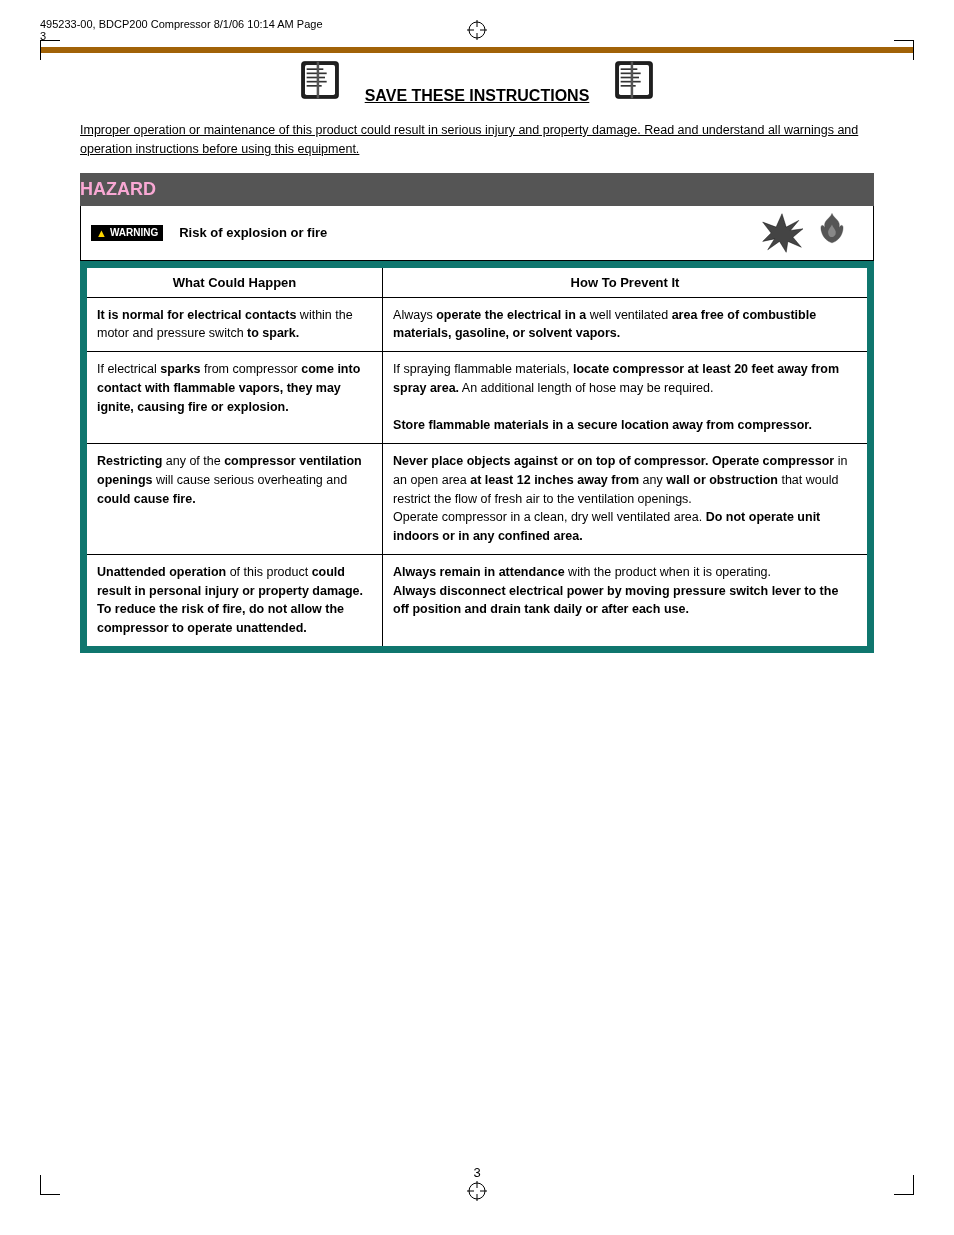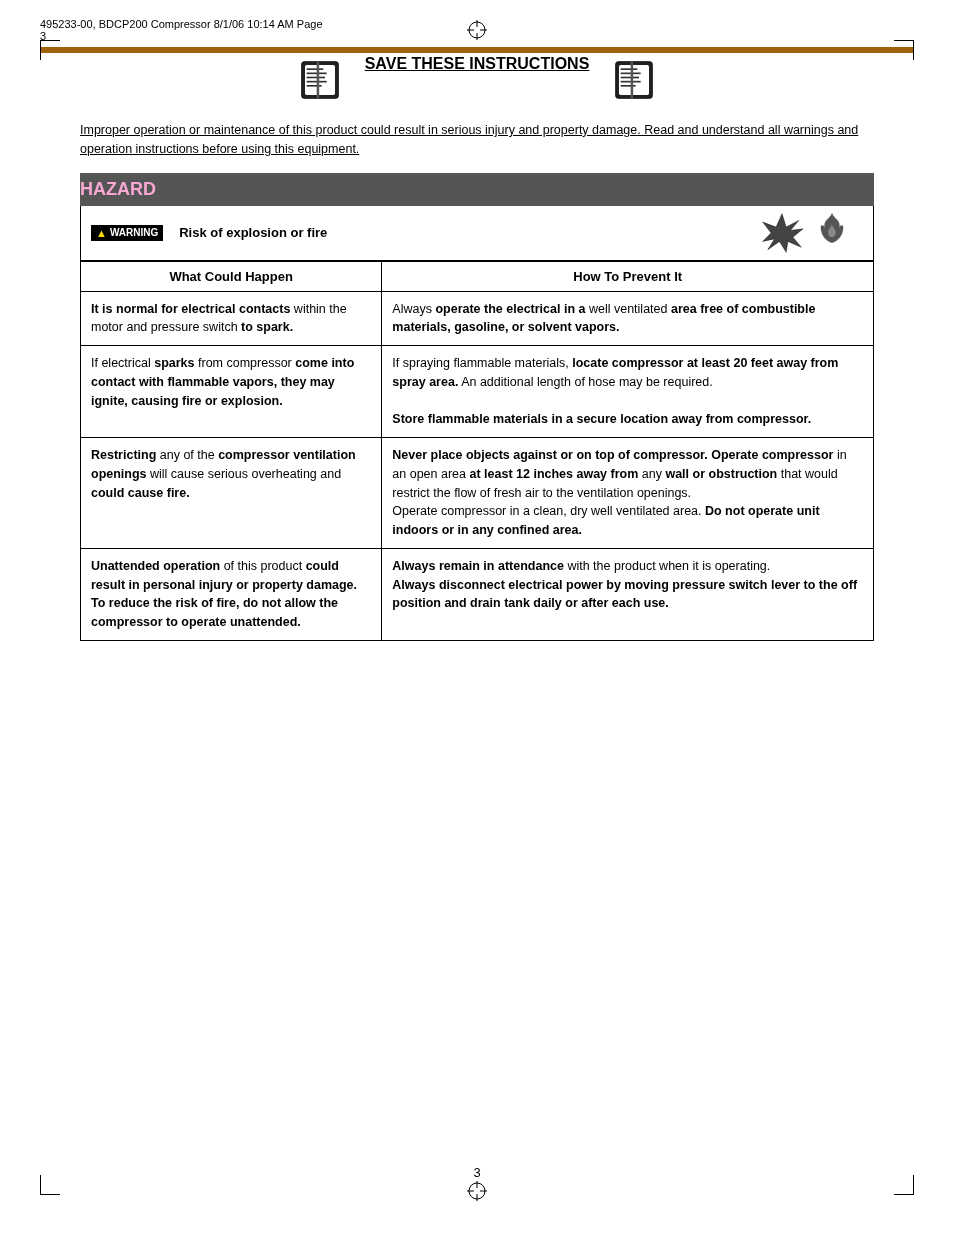--- a/index.html
+++ b/index.html
@@ -74,21 +74,21 @@
       text-align: center;
       font-size: 20px;
       font-weight: bold;
       margin-bottom: 18px;
       margin-top: 10px;
     }
 
     
     .save-row {
       display: flex;
-      align-items: flex-start;
+      align-items: flex-end;
       justify-content: center;
       margin-bottom: 16px;
       gap: 20px;
     }
 
     .save-text {
       font-size: 16px;
       font-weight: bold;
       text-decoration: underline;
       text-align: center;
@@ -139,21 +139,21 @@
     .warning-icons {
       display: flex;
       gap: 8px;
       margin-right: 10px;
     }
 
     
     .safety-table {
       width: 100%;
       border-collapse: collapse;
-      border: 1px solid #0f766e;
+      border: 7px solid #0f766e;
     }
 
     .safety-table th {
       border: 1px solid #000;
       padding: 7px 10px;
       font-size: 13px;
       font-weight: bold;
       text-align: center;
       background: #fff;
     }

